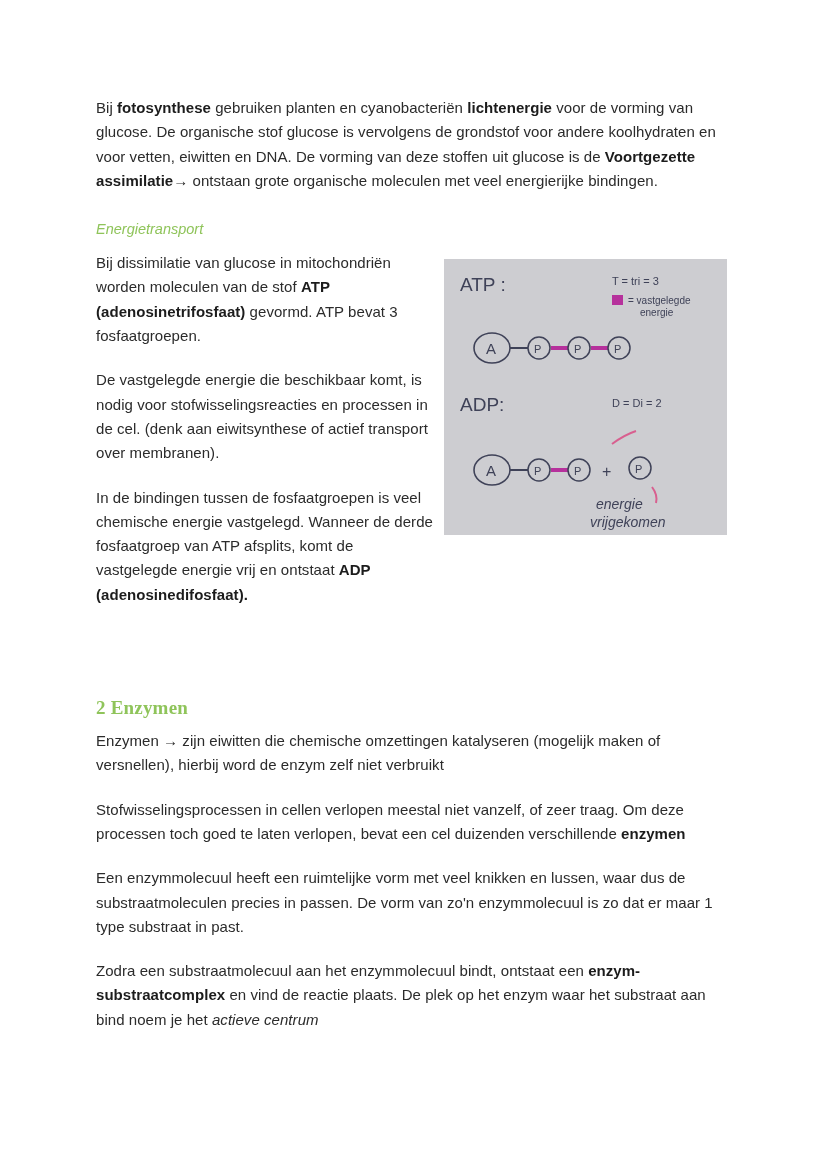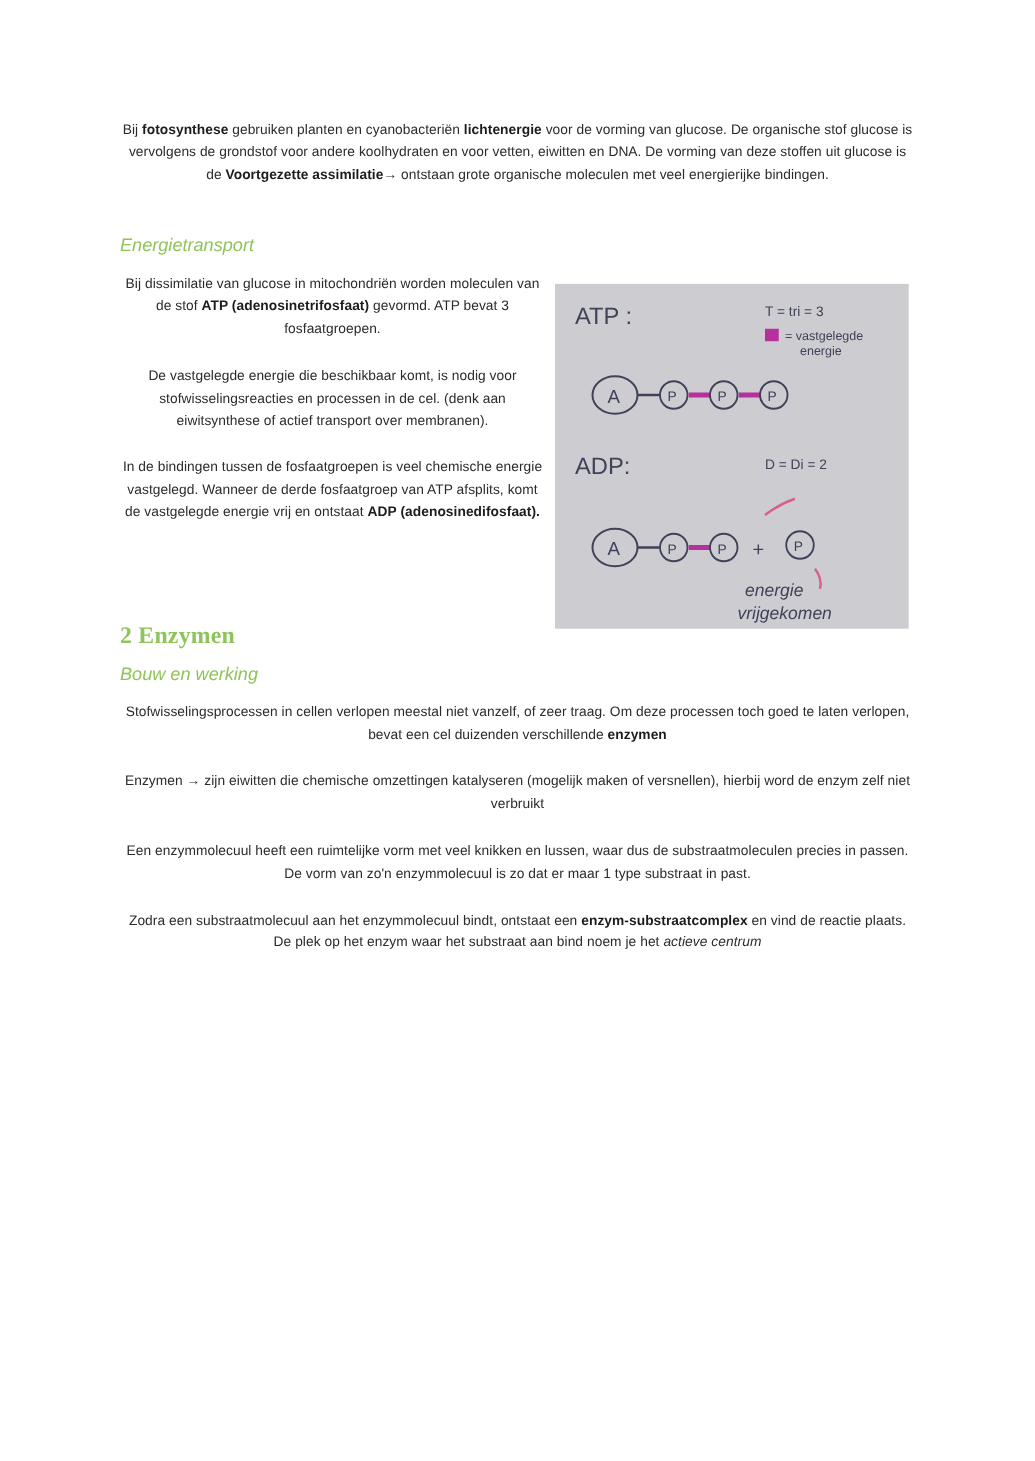--- a/index.html
+++ b/index.html
@@ -23,62 +23,61 @@
     background: #ffffff;
   }
   .content {
     position: absolute;
     left: 96px;
     top: 96px;
     width: 636px;
   }
   p.body-text {
     margin: 0 0 20px 0;
-    font-size: 11px;
+    font-size: 15px;
     line-height: 1.62;
     color: #2b2b2b;
     letter-spacing: 0.05px;
-    text-align: center;
   }
   p.body-text b, span.b {
     font-weight: bold;
     color: #1c1c1c;
   }
   .narrow {
     width: 340px;
   }
   h2.section-title {
     font-family: "Liberation Serif", serif;
     font-size: 19px;
     color: #8fc45a;
     font-weight: bold;
-    margin: 0 0 10px 0;
+    margin: 12px 0 10px 0;
     letter-spacing: 0.2px;
   }
   h3.sub-title {
     font-size: 14.5px;
     color: #8fc45a;
     font-style: italic;
     font-weight: normal;
-    margin: 12px 0 14px 0;
+    margin: 0 0 14px 0;
   }
   .two-col {
     position: relative;
     margin-top: 2px;
   }
   .left-col {
     width: 340px;
   }
   .figure {
     position: absolute;
     left: 348px;
     top: 8px;
     width: 283px;
     height: 276px;
-    background: #e5e5e5;
+    background: #22c55e;
     overflow: hidden;
   }
   .figure svg { display: block; }
   .spacer-lg { height: 58px; }
 </style>
 </head>
 <body>
 
 <div class="page">
   <div class="content">
@@ -142,21 +141,20 @@
 
           <text x="152" y="250" font-family="Liberation Sans, sans-serif" font-size="14" fill="#3f4258" font-style="italic">energie</text>
           <text x="146" y="268" font-family="Liberation Sans, sans-serif" font-size="14" fill="#3f4258" font-style="italic">vrijgekomen</text>
         </svg>
       </div>
     </div>
 
     <div class="spacer-lg"></div>
 
     <h2 class="section-title">2 Enzymen</h2>
-    <h3 class="sub-title">Bouw en werking</h3>
 
+    <p class="body-text"><span>Enzymen → zijn eiwitten die chemische omzettingen katalyseren (mogelijk maken of versnellen), hierbij word de enzym zelf niet verbruikt</span></p>
     <p class="body-text"><span>Stofwisselingsprocessen in cellen verlopen meestal niet vanzelf, of zeer traag. Om deze processen toch goed te laten verlopen, bevat een cel duizenden verschillende </span><span class="b">enzymen</span></p>
-    <p class="body-text"><span>Enzymen → zijn eiwitten die chemische omzettingen katalyseren (mogelijk maken of versnellen), hierbij word de enzym zelf niet verbruikt</span></p>
     <p class="body-text"><span>Een enzymmolecuul heeft een ruimtelijke vorm met veel knikken en lussen, waar dus de substraatmoleculen precies in passen. De vorm van zo'n enzymmolecuul is zo dat er maar 1 type substraat in past.</span></p>
     <p class="body-text"><span>Zodra een substraatmolecuul aan het enzymmolecuul bindt, ontstaat een </span><span class="b">enzym-substraatcomplex</span><span> en vind de reactie plaats. De plek op het enzym waar het substraat aan bind noem je het </span><span style="font-style: italic;">actieve centrum</span></p>
 
   </div>
 </div>
 
 </body></html>

